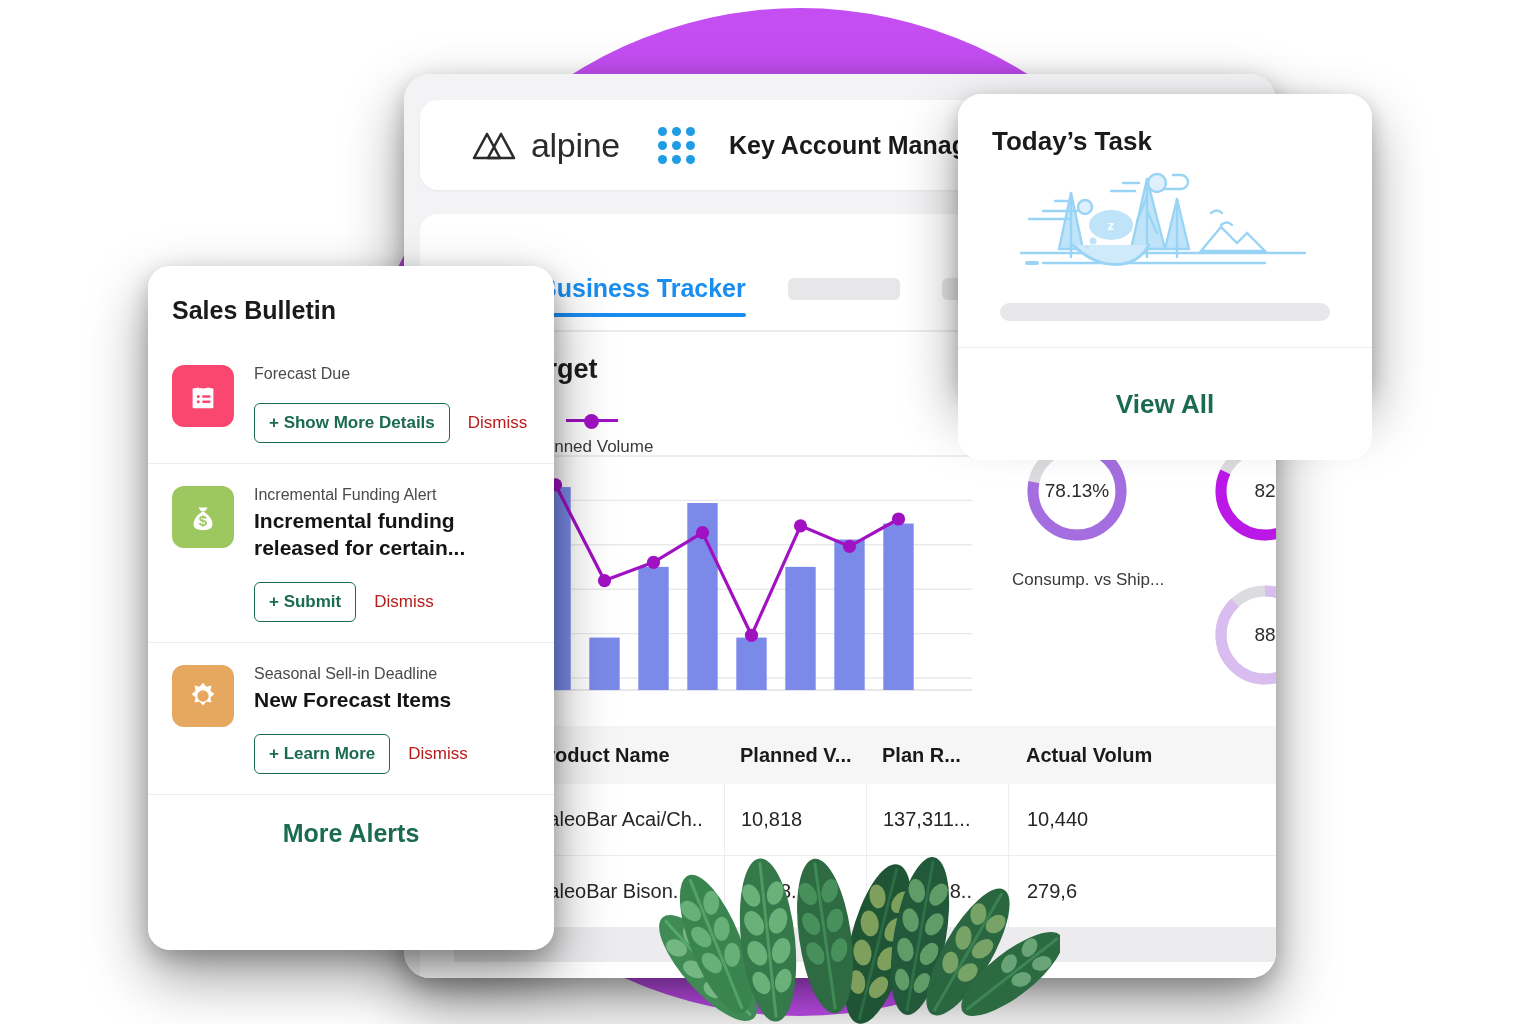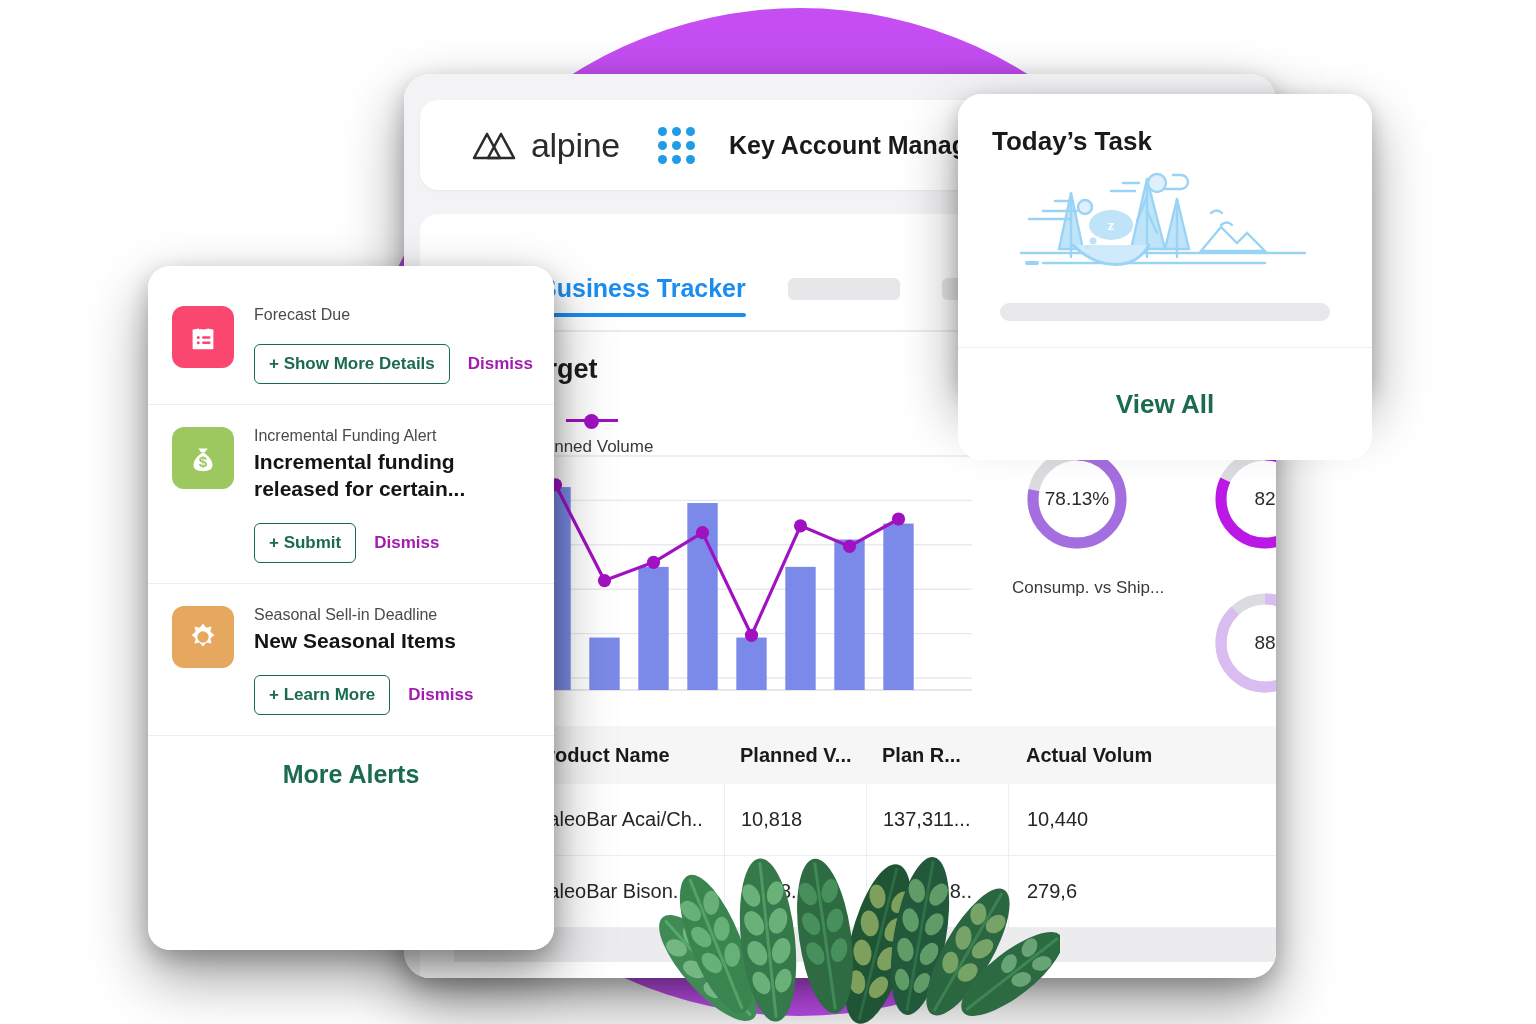--- a/index.html
+++ b/index.html
@@ -77,21 +77,21 @@
   }
   .lg{ display:flex; align-items:center; gap:9px;flex-direction:column; }
   .lg-bar{ width:16px; height:16px; background:#7b8ae8; border-radius:2px;}
   .lg-line{ position:relative; width:52px; height:16px; }
   .lg-line:before{ content:""; position:absolute; left:0; top:7px; width:52px; height:3px; background:#a011c2;}
   .lg-line:after{ content:""; position:absolute; left:18px; top:2px; width:15px; height:15px; border-radius:50%; background:#a011c2;}
 
   .plot{ position:absolute; left:52px; top:236px; width:500px; height:246px; }
 
   
-  .gauges{ position:absolute; left:592px; top:220px; width:320px; }
+  .gauges{ position:absolute; left:592px; top:212px; width:320px; }
   .gauge-row{ display:flex; gap:58px; }
   .gauge-cell{ width:130px; text-align:center; }
   .gauge-cap{ font-size:17px; color:#3a3a3a; margin-bottom:8px; white-space:nowrap;}
   .gauge{ position:relative; width:114px; height:114px; margin:0 auto; }
   .gauge .val{
     position:absolute; inset:0; display:flex; align-items:center; justify-content:center;
     font-size:19px; color:#2b2b2b;
   }
 
   
@@ -141,21 +141,21 @@
   .alert-ico{ width:62px; height:62px; border-radius:12px; flex:none; display:flex; align-items:center; justify-content:center;}
   .alert-body{ flex:1; min-width:0;}
   .alert-kicker{ font-size:16px; color:#4a4a4a; margin-bottom:4px;}
   .alert-head{ font-size:21px; font-weight:700; color:#141414; line-height:1.28;}
   .alert-actions{ display:flex; align-items:center; gap:18px; margin-top:20px;}
   .btn-outline{
     border:1.5px solid #1a6b4f; color:#1a6b4f; background:#fff;
     border-radius:6px; padding:9px 14px; font-size:17px; font-weight:700;
     font-family:"Liberation Sans", sans-serif; cursor:pointer; white-space:nowrap;
   }
-  .btn-link{ color:#a21caf; font-size:17px; font-weight:700; cursor:pointer;}
+  .btn-link{ color:#b91c1c; font-size:17px; font-weight:400; cursor:pointer;}
   .more-alerts{
     height:78px; display:flex; align-items:center; justify-content:center;
     font-size:25px; font-weight:700; color:#1a6b4f;
   }
 </style>
 </head>
 <body>
 
 <div id="stage">
 
@@ -469,20 +469,21 @@
         <text x="96" y="59" font-family="Liberation Sans, sans-serif" font-size="13" font-weight="700" fill="#ffffff" text-anchor="middle">z</text>
       </svg>
     </div>
     <div class="task-ph"></div>
     <div class="task-sep"></div>
     <div class="task-link">View All</div>
   </div>
 
   <div class="bul-shadow"></div>
   <div class="bulletin">
+    <div class="bul-title">Sales Bulletin</div>
 
     <div class="alert" style="margin-top:18px;">
       <div class="alert-ico" style="background:#f9476f;">
         <svg viewBox="0 0 36 36" width="34" height="34">
           <path d="M7 10 h22 v20 a1 1 0 0 1 -1 1 H8 a1 1 0 0 1 -1 -1 Z" fill="#fff"></path>
           <path d="M7 12 q3 -5 6 0 q3 -5 5 0 q3 -5 5 0 q3 -5 6 0 Z" fill="#fff"></path>
           <rect x="11" y="9" width="3" height="5" rx="1.5" fill="#fff"></rect>
           <rect x="22" y="9" width="3" height="5" rx="1.5" fill="#fff"></rect>
           <circle cx="13" cy="18.5" r="1.6" fill="#f9476f"></circle>
           <rect x="17" y="17.3" width="9" height="2.6" rx="1.3" fill="#f9476f"></rect>
@@ -519,21 +520,21 @@
 
     <div class="alert">
       <div class="alert-ico" style="background:#e6a85f;">
         <svg viewBox="0 0 36 36" width="34" height="34">
           <path d="M18 4 l3.6 4.2 5.4 -1.2 -1.2 5.4 4.2 3.6 -4.2 3.6 1.2 5.4 -5.4 -1.2 -3.6 4.2 -3.6 -4.2 -5.4 1.2 1.2 -5.4 -4.2 -3.6 4.2 -3.6 -1.2 -5.4 5.4 1.2 Z" fill="#fff"></path>
           <circle cx="18" cy="18" r="6" fill="#e6a85f"></circle>
         </svg>
       </div>
       <div class="alert-body">
         <div class="alert-kicker">Seasonal Sell-in Deadline</div>
-        <div class="alert-head">New Seasonal Items</div>
+        <div class="alert-head">New Forecast Items</div>
         <div class="alert-actions">
           <button class="btn-outline">+ Learn More</button>
           <span class="btn-link">Dismiss</span>
         </div>
       </div>
     </div>
 
     <div class="more-alerts">More Alerts</div>
   </div>
 

